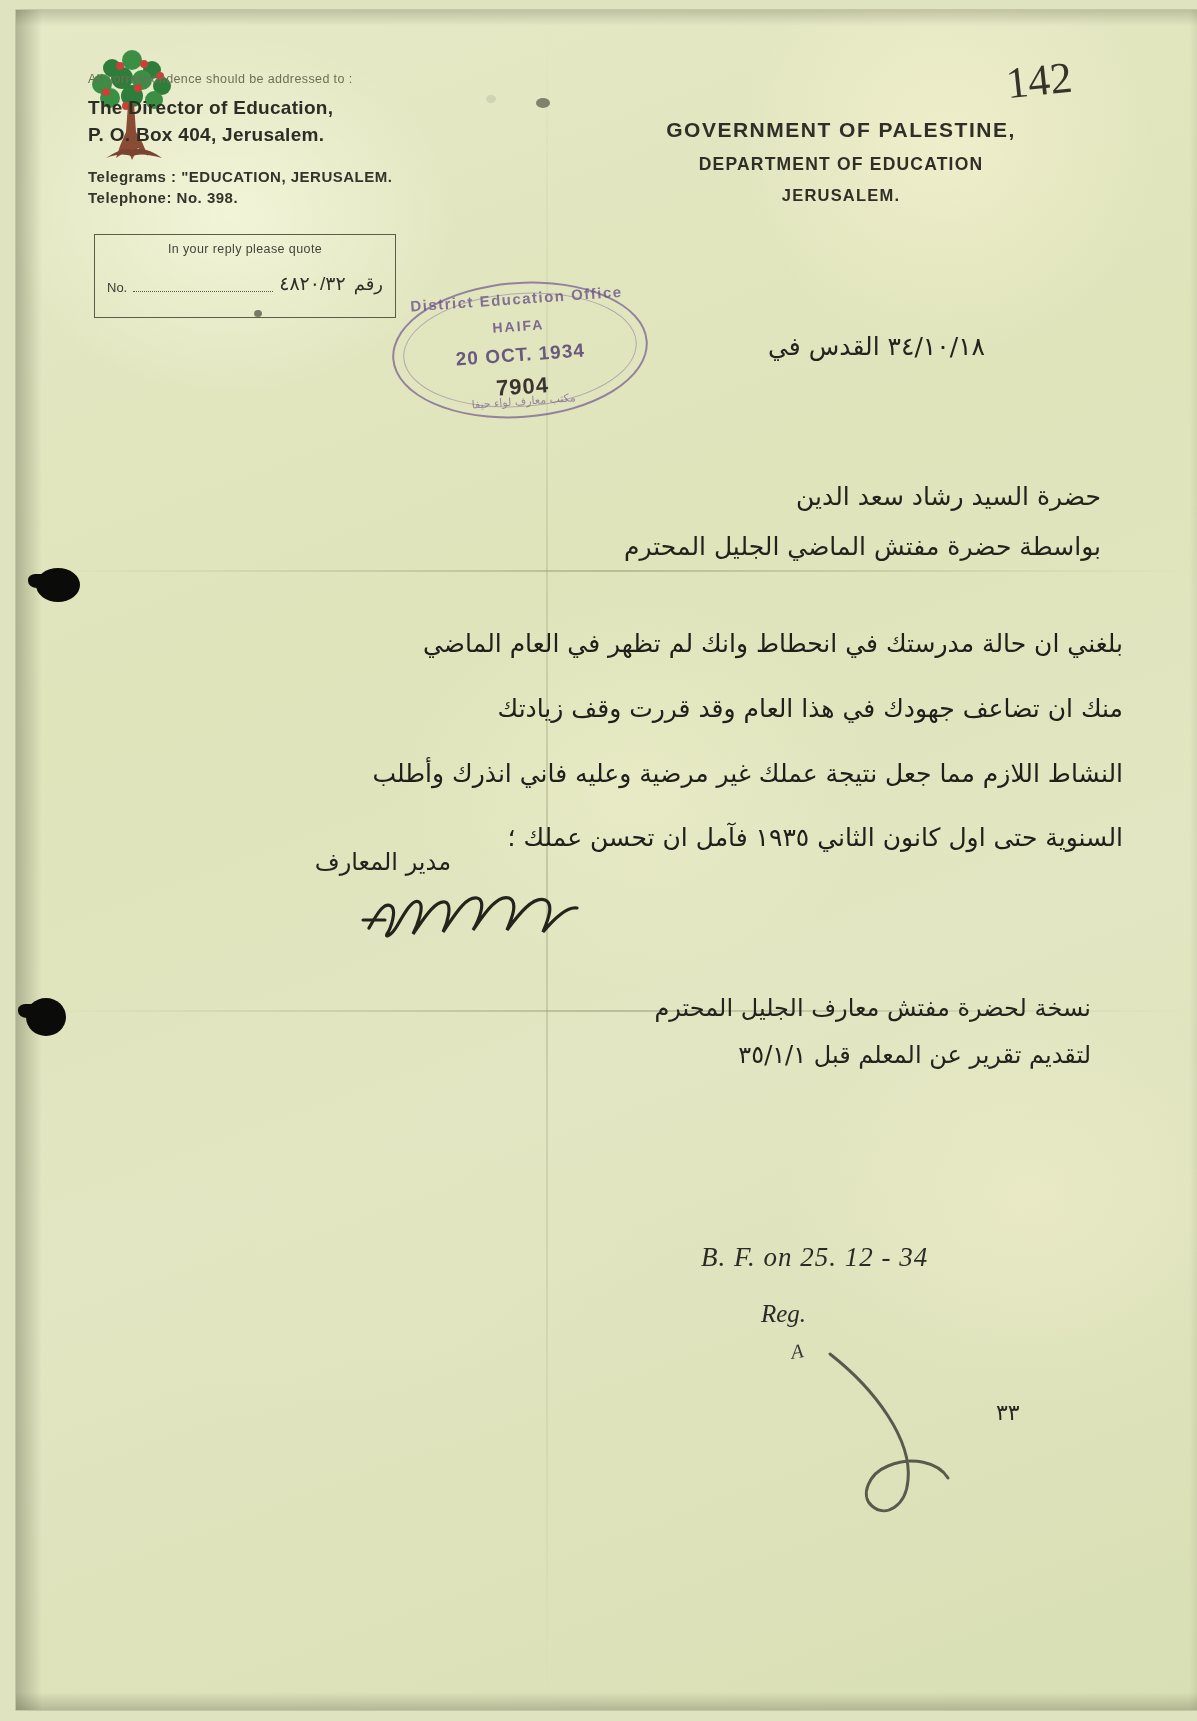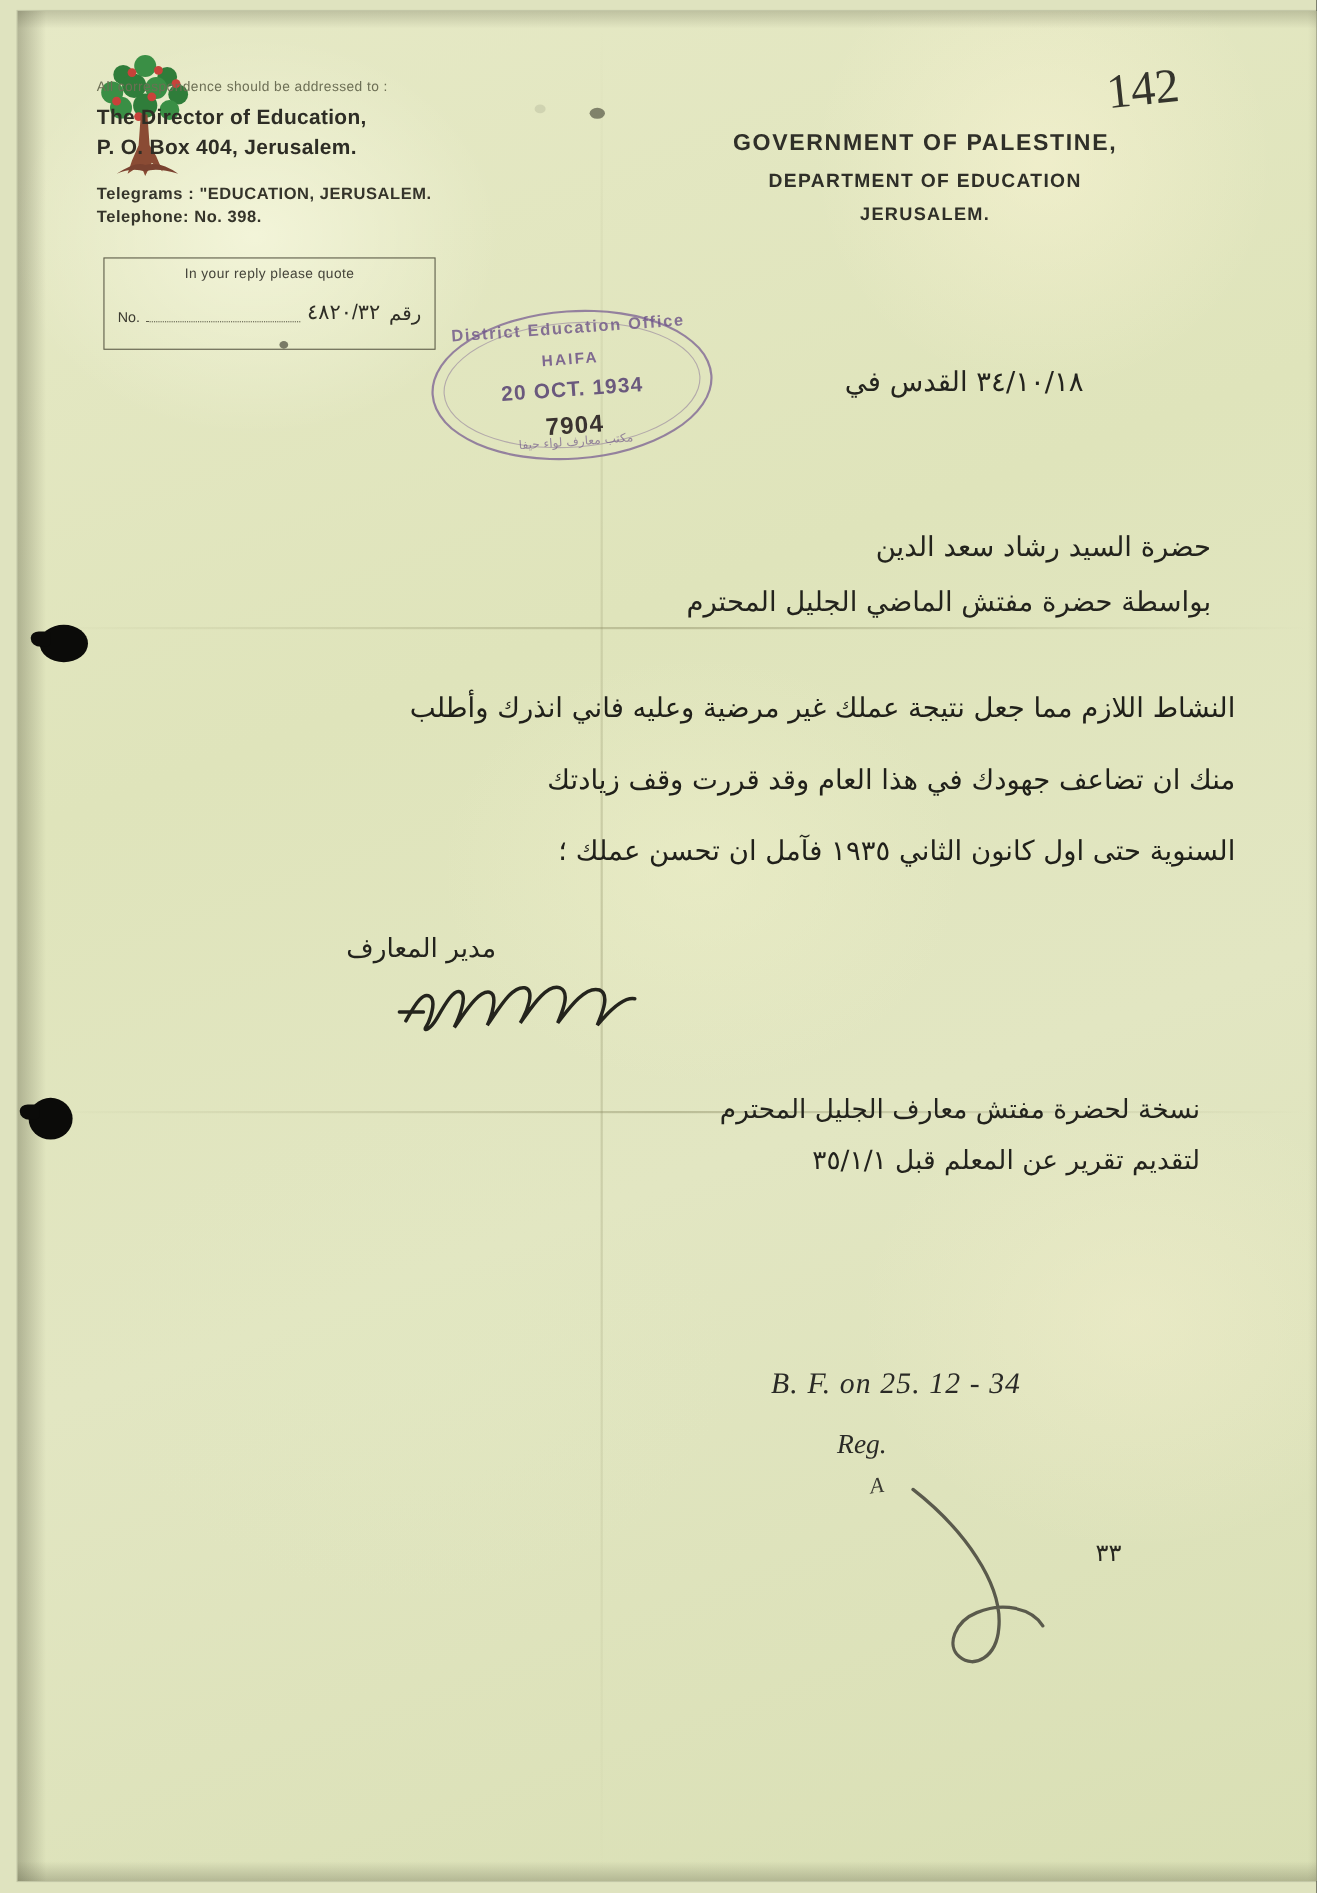--- a/index.html
+++ b/index.html
@@ -281,22 +281,23 @@
       <div class="s-num">7904</div>
       <div class="s-ar">مكتب معارف لواء حيفا</div>
     </div>
 
     <div class="addr">
       <div>حضرة السيد رشاد سعد الدين</div>
       <div>بواسطة حضرة مفتش الماضي الجليل المحترم</div>
     </div>
 
     <div class="body-ar">
+      <p>بلغني ان حالة مدرستك في انحطاط وانك لم تظهر في العام الماضي</p>
+      <p>منك ان تضاعف جهودك في هذا العام وقد قررت وقف زيادتك</p>
       <p>النشاط اللازم مما جعل نتيجة عملك غير مرضية وعليه فاني انذرك وأطلب</p>
-      <p>منك ان تضاعف جهودك في هذا العام وقد قررت وقف زيادتك</p>
       <p>السنوية حتى اول كانون الثاني ١٩٣٥ فآمل ان تحسن عملك ؛</p>
     </div>
 
     <div class="sig-title">مدير المعارف</div>
     <div class="sig-mark">
       <svg viewBox="0 0 260 70" width="260" height="70">
         <path d="M8 48 C18 30 24 22 30 26 C36 30 30 48 26 54 C24 58 30 56 36 46 C44 32 52 18 58 22 C64 26 56 46 52 54 C62 40 74 20 84 22 C92 24 86 44 82 52 C92 38 104 16 116 18 C126 20 118 40 112 50 C122 36 136 14 148 18 C158 22 150 40 146 50 C158 34 172 16 184 20 C194 24 186 42 182 52 C192 40 206 26 216 28" fill="none" stroke="#24241d" stroke-width="3.2" stroke-linecap="round"></path>
         <path d="M2 40 L24 40" fill="none" stroke="#24241d" stroke-width="3" stroke-linecap="round"></path>
       </svg>
     </div>

